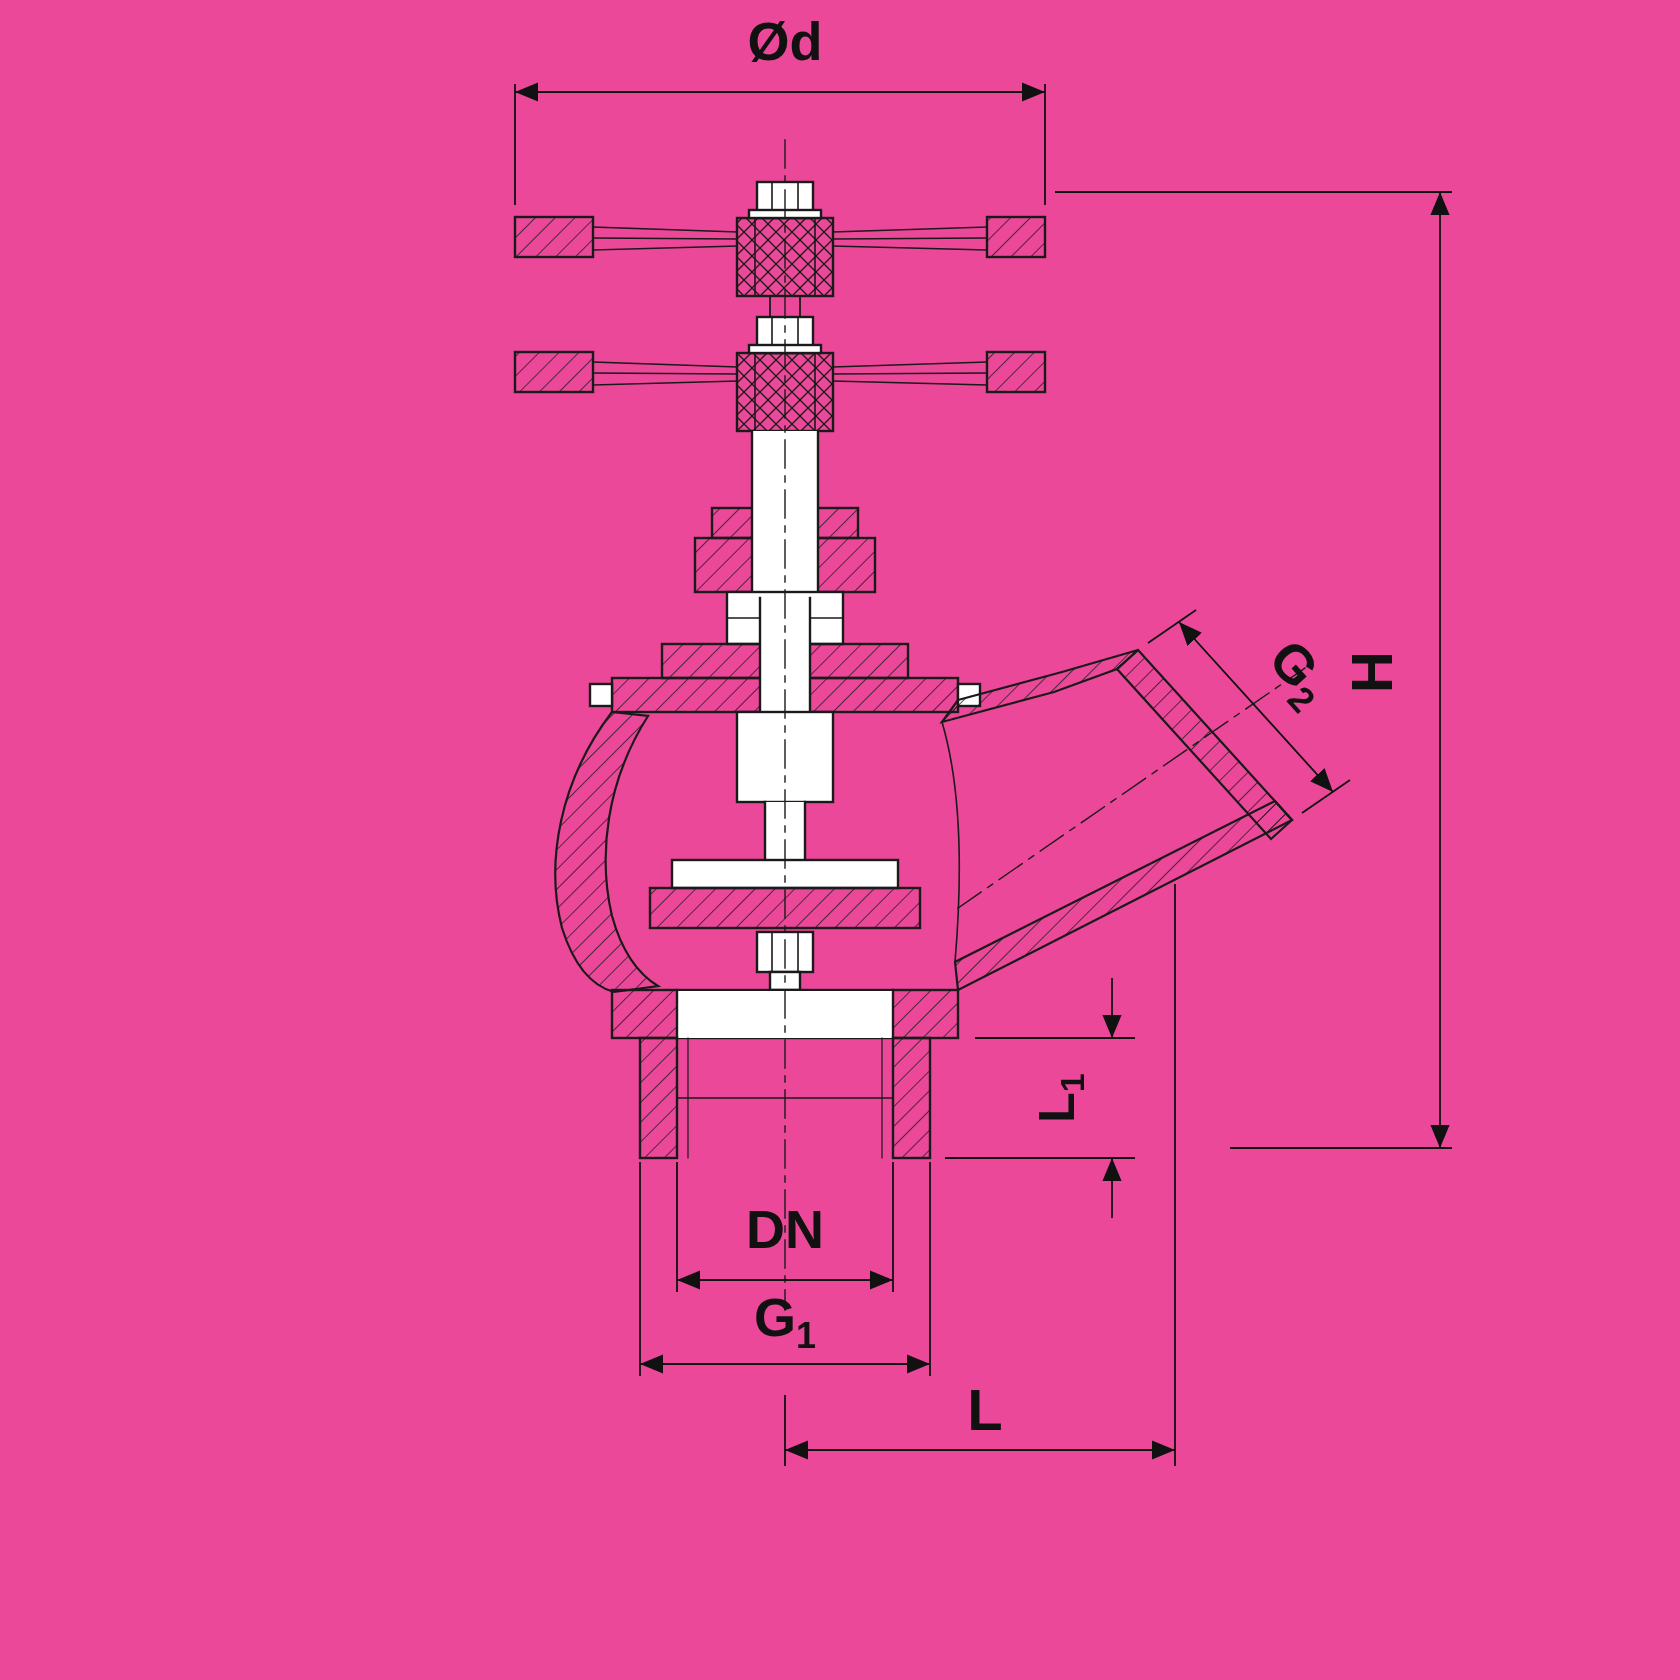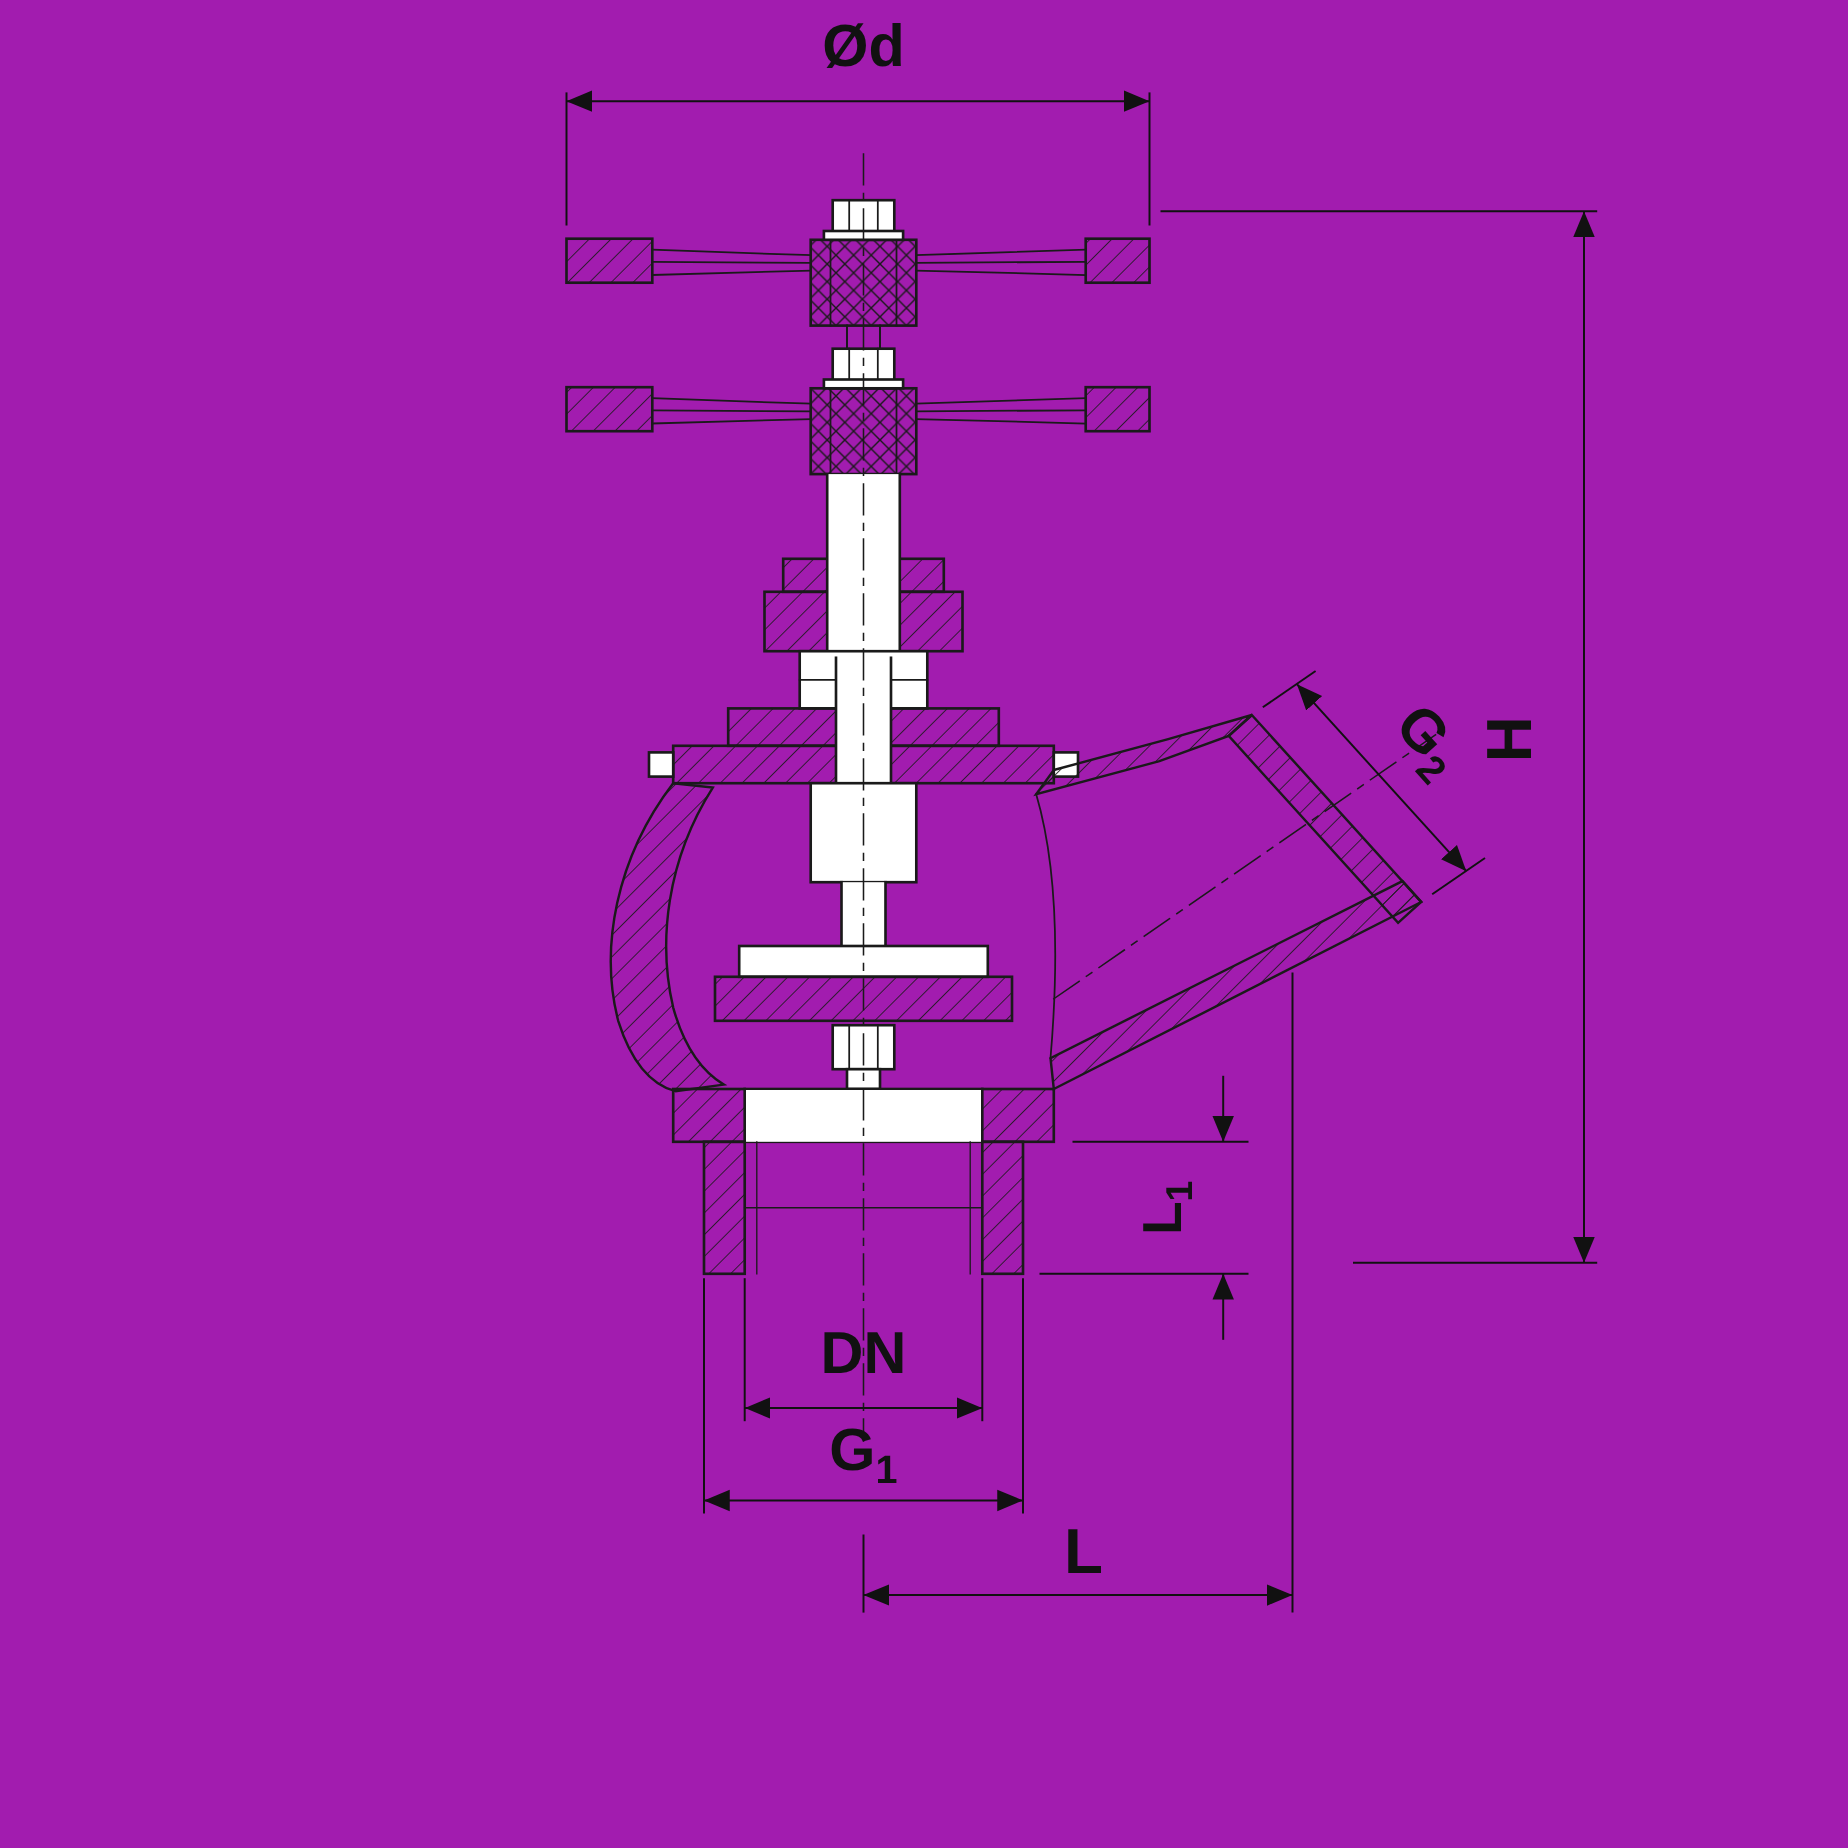--- a/index.html
+++ b/index.html
@@ -7,21 +7,21 @@
     padding: 0;
     background: #ffffff;
     width: 1680px;
     height: 1680px;
     font-family: "Liberation Sans", sans-serif;
   }
   .stage {
     width: 1680px;
     height: 1680px;
     position: relative;
-    background: #a21caf;
+    background: #ec4899;
     overflow: hidden;
   }
   svg { display: block; }
   text {
     font-family: "Liberation Sans", sans-serif;
     font-weight: 600;
   }
 </style>
 </head>
 <body>

